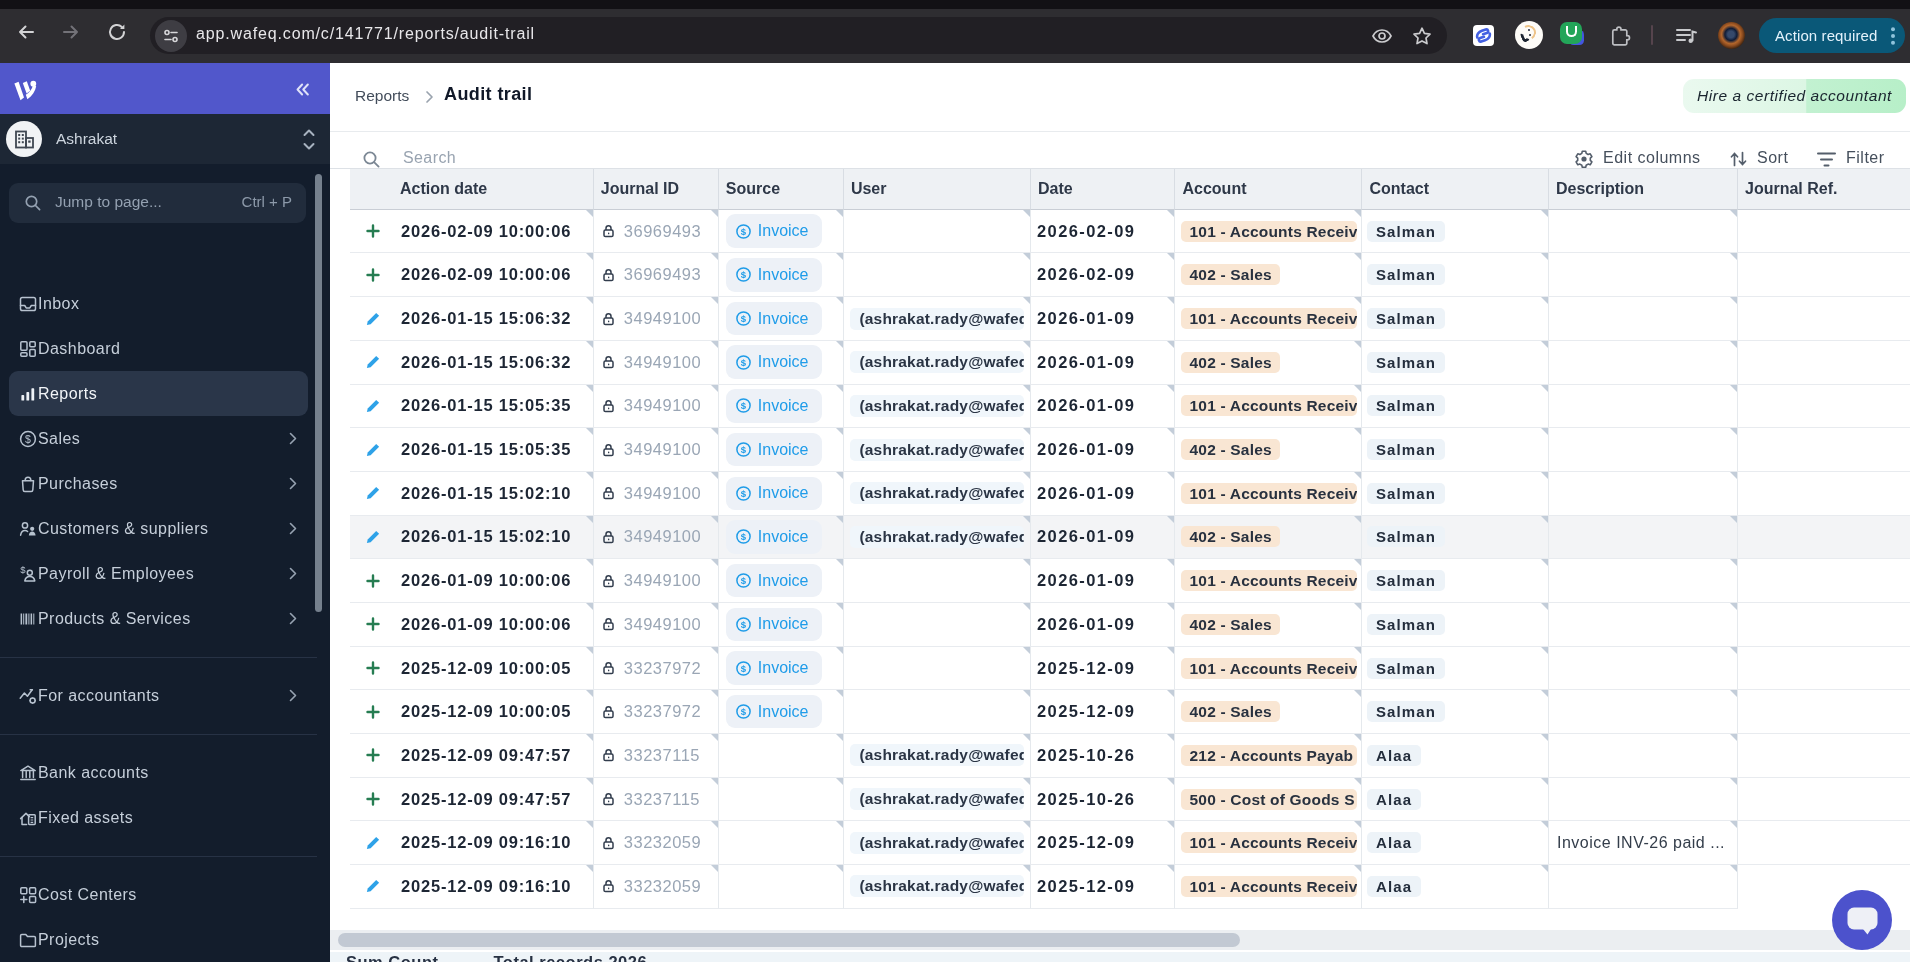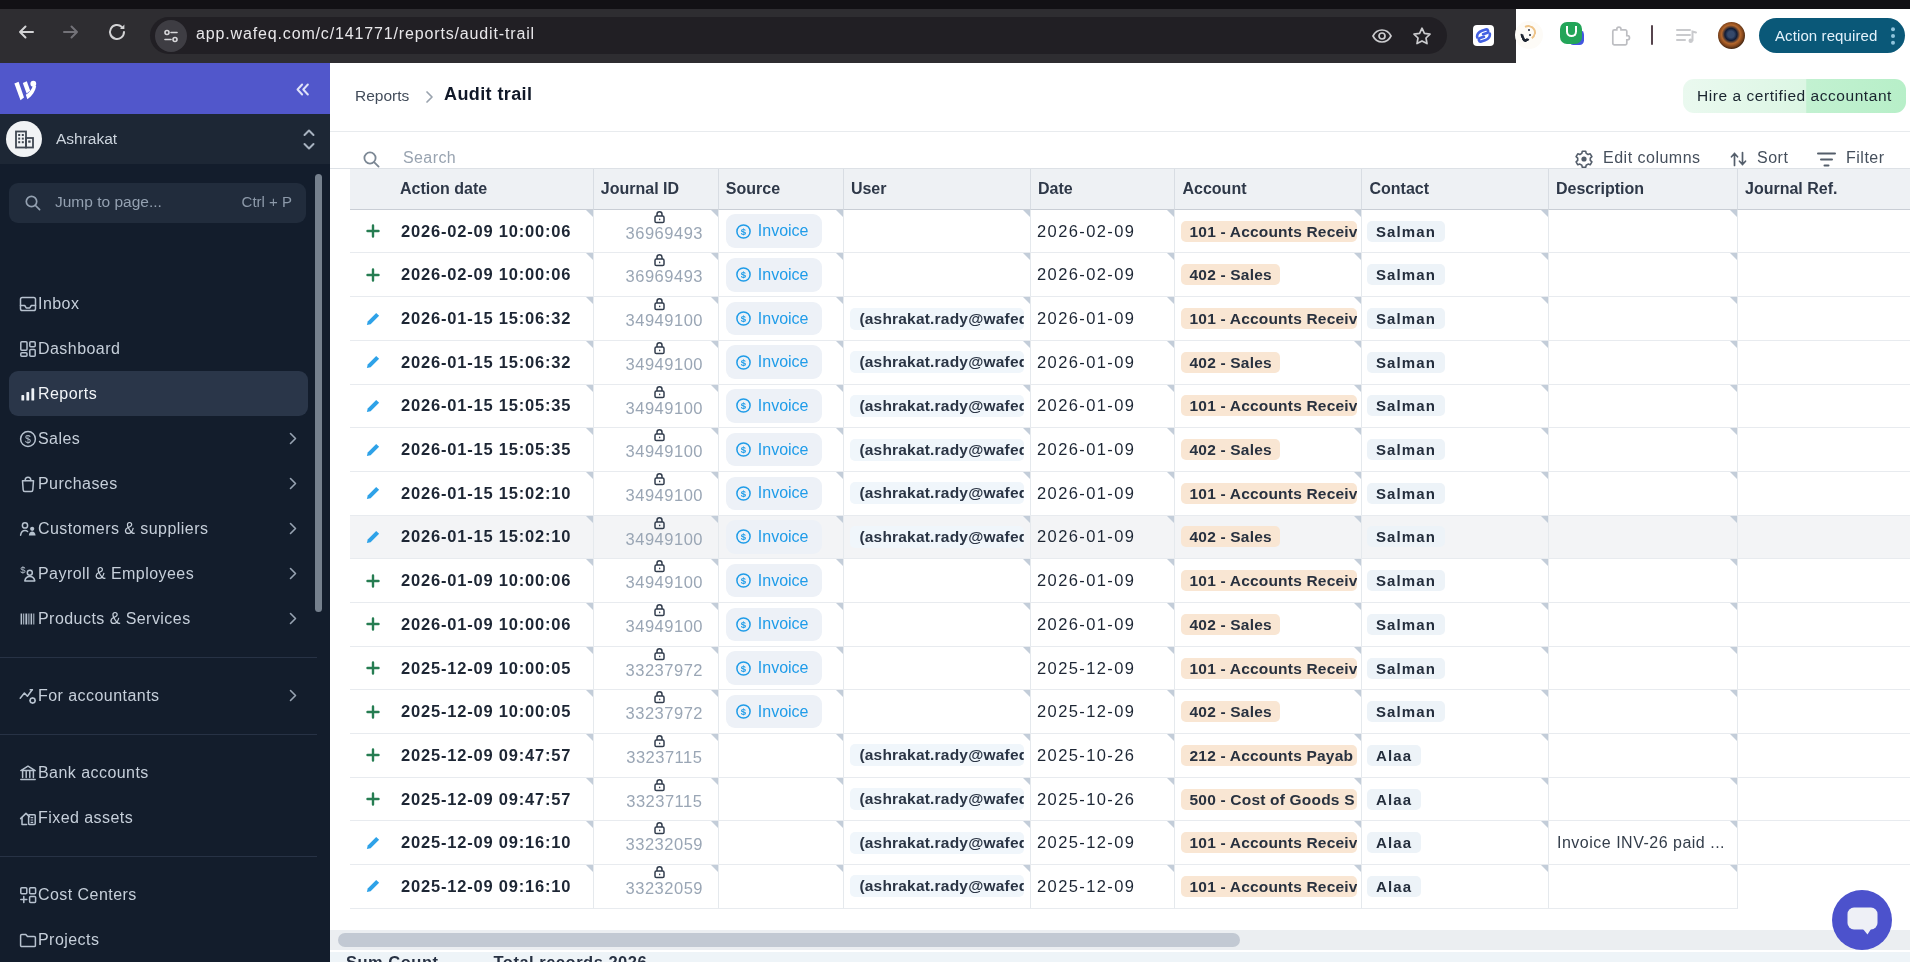--- a/index.html
+++ b/index.html
@@ -1,19 +1,19 @@
 <!DOCTYPE html>
 <html><head><meta charset="utf-8">
 <style>
 * { margin:0; padding:0; box-sizing:border-box; }
 html,body { width:1910px; height:962px; overflow:hidden; font-family:"Liberation Sans",sans-serif; background:#fff; }
 #stage { position:relative; width:1910px; height:962px; }
 
 
-#chrome { position:absolute; left:0; top:0; width:1516px; height:63px; background:#2e2d31; }
+#chrome { position:absolute; left:0; top:0; width:1910px; height:63px; background:#2e2d31; }
 #chrome .topstrip { position:absolute; left:0; top:0; width:1910px; height:9px; background:#121115; }
 .cbtn { position:absolute; top:22px; }
 #urlbar { position:absolute; left:150px; top:17px; width:1297px; height:37px; background:#211f24; border-radius:18.5px; }
 #siteinfo { position:absolute; left:5px; top:2.5px; width:32px; height:32px; border-radius:50%; background:#3e3d43; }
 #urltext { position:absolute; left:46px; top:8px; font-size:16px; color:#e8e7ea; letter-spacing:0.85px; }
 .extsep { position:absolute; left:1651px; top:25px; width:2px; height:20px; background:#56444d; border-radius:1px; }
 #actionpill { position:absolute; left:1759px; top:17.5px; width:146px; height:35.5px; background:#0a5878; border-radius:18px; color:#e3f2fb; }
 #actionpill .t { position:absolute; left:16px; top:9px; font-size:15px; letter-spacing:0.1px; }
 .avatar { position:absolute; left:1718px; top:22px; width:27px; height:27px; border-radius:50%;
   background: radial-gradient(circle at 48% 46%, #35496b 0 16%, #101c36 30%, #b4672c 46%, #8a4a1e 58%, #2b1a0c 76%, #100d14 100%); }
@@ -38,21 +38,21 @@
 .ndiv { height:32px; position:relative; }
 .ndiv::after { content:""; position:absolute; left:-9px; right:-9px; top:15.5px; height:1px; background:#273245; }
 
 
 #main { position:absolute; left:330px; top:63px; width:1580px; height:899px; background:#fff; }
 #crumbs { position:absolute; left:0; top:0; width:1580px; height:69px; border-bottom:1px solid #e8ebee; }
 #crumbs .r1 { position:absolute; left:25px; top:24px; font-size:15.5px; color:#424c5a; }
 #crumbs .sep { position:absolute; left:93px; top:22px; font-size:15px; color:#9aa3ae; }
 #crumbs .r2 { position:absolute; left:114px; top:21px; font-size:18px; font-weight:bold; letter-spacing:0.4px; color:#101828; }
 #hirepill { position:absolute; left:1353px; top:16px; width:223px; height:34px; border-radius:10px;
-  background:linear-gradient(90deg,#eaf9ef 0%,#dcf6e4 55%,#c2f1d1 55.5%,#b7efc8 100%); border-radius:11px; }
+  background:linear-gradient(90deg,#eaf9ef 0%,#dcf6e4 55%,#c2f1d1 55.5%,#b7efc8 100%); border-radius:11px;font-style:italic; }
 #hirepill span { position:absolute; left:14px; top:8px; font-size:15.5px; font-weight:400; letter-spacing:0.55px; color:#19242e; }
 #ctrl { position:absolute; left:0; top:70px; width:1580px; height:52.5px; }
 #ctrl .srch { position:absolute; left:73px; top:16px; font-size:16px; letter-spacing:0.4px; color:#98a3b0; }
 .cico { position:absolute; top:16px; }
 .clab { position:absolute; top:16px; font-size:16px; letter-spacing:0.5px; color:#454f5c; }
 
 
 #tbl { position:absolute; left:0; top:105px; width:1648px; display:grid;
   grid-template-columns:243.8px 125px 125.1px 187.1px 144.5px 187px 186.5px 189px 188px;
   grid-template-rows:40.8px repeat(16, 43.7px); border-top:1px solid #dde1e6;padding-left:20px; }
@@ -60,31 +60,31 @@
   display:flex; align-items:center; font-size:16px; font-weight:bold; color:#2e3848; padding-left:7px; white-space:nowrap; overflow:hidden; }
 .h.h1 { padding-left:50px; }
 .c { position:relative; background:#fff; border-right:1px solid #e5e9ed; border-bottom:1px solid #e8ebef;
   display:flex; align-items:center; white-space:nowrap; overflow:hidden; }
 .c.hv { background:#f3f4f6; }
 .c::after { content:""; position:absolute; top:0; right:0; width:0; height:0;
   border-top:7.5px solid #c3cdd9; border-left:7.5px solid transparent; }
 .c1 { padding-left:16px; }
 .ric { flex:0 0 auto; }
 .dtx { margin-left:21px; font-size:16.5px; font-weight:600; letter-spacing:0.8px; color:#1d2634; }
-.c2 { padding-left:8px;flex-direction:column; }
+.c2 { padding-left:8px; }
 .lck { flex:0 0 auto; }
 .jid { margin-left:9px; font-size:16.5px; letter-spacing:0.5px; color:#9aa6b5; }
 .c3 { padding-left:7px; }
 .pill-src { display:flex; align-items:center; gap:7px; height:33.5px; padding:0 13px 0 10px; background:#edf1f7; border-radius:9px; }
 .pill-src span { font-size:16px; color:#1f9ce9; }
 .c4 { padding-left:6.5px; }
 .pill-user { display:block; width:173.5px; height:22px; line-height:22px; background:#f0f6fb; border-radius:5px;
   padding-left:9px; font-size:15.5px; font-weight:600; letter-spacing:0.2px; color:#2a3444; overflow:hidden; }
 .c5 { padding-left:6px; }
-.dtt { font-size:16.5px; font-weight:400; letter-spacing:1.4px; color:#1d2634; }
+.dtt { font-size:16.5px; font-weight:700; letter-spacing:1.4px; color:#1d2634; }
 .c6 { padding-left:6px; }
 .pill-acc { display:block; height:21px; line-height:21px; background:#f9e6d3; border-radius:5px;
   padding:0 8px; font-size:15.5px; font-weight:600; letter-spacing:0.2px; color:#28313f; overflow:hidden; }
 .pill-acc.full { width:175.5px; padding-right:0; }
 .c7 { padding-left:4.5px; }
 .pill-con { display:block; height:21px; line-height:21px; background:#edf3f8; border-radius:5px;
   padding:0 9px; font-size:15px; font-weight:600; letter-spacing:1.1px; color:#232d3c; }
 .c8 { padding-left:8px; }
 .desc { font-size:16px; letter-spacing:0.5px; color:#333d4a; }
 

